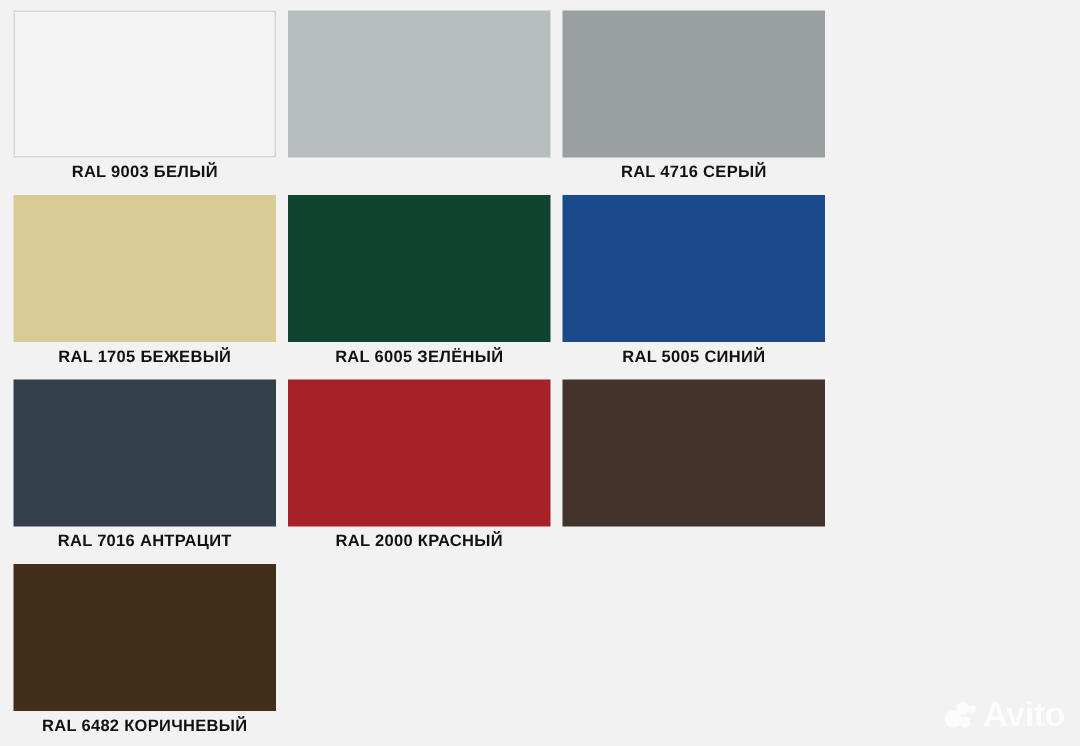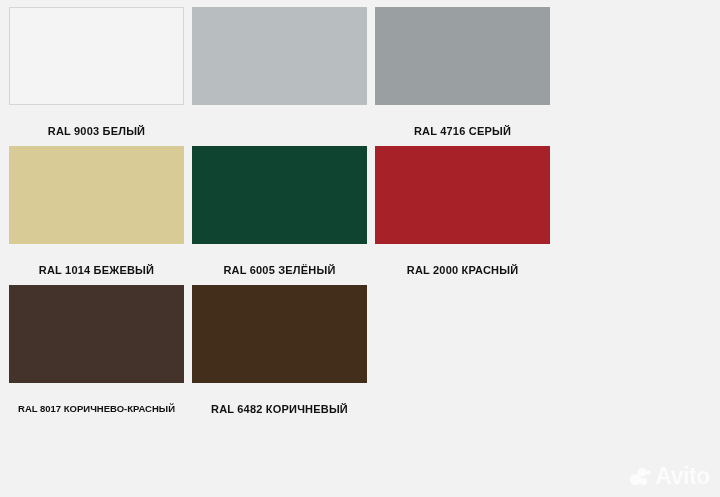--- a/index.html
+++ b/index.html
@@ -23,21 +23,20 @@
     display: flex;
     flex-wrap: wrap;
     align-content: flex-start;
   }
   .cell {
     width: 175px;
     margin: 0 4px 5px 4px;
     display: flex;
     flex-direction: column;
     align-items: stretch;
-    gap: 16px;
   }
   .chip {
     height: 98px;
     width: 100%;
     border: 1px solid #d6d6d6;
     position: relative;
     overflow: hidden;
   }
   .caption {
     text-align: center;
@@ -112,39 +111,46 @@
       <div class="chip" style="background: rgb(184, 189, 192); border-color: transparent;"></div>
     </div>
 
     <div class="cell">
       <div class="chip" style="background: rgb(154, 159, 161); border-color: transparent;"></div>
       <div class="caption">RAL 4716 СЕРЫЙ</div>
     </div>
 
     <div class="cell">
       <div class="chip" style="background: rgb(216, 203, 149); border-color: transparent;"></div>
-      <div class="caption">RAL 1014 БЕЖЕВЫЙ</div>
+      <div class="caption">RAL 1705 БЕЖЕВЫЙ</div>
     </div>
 
     <div class="cell">
       <div class="chip" style="background: rgb(14, 68, 48); border-color: transparent;"></div>
       <div class="caption">RAL 6005 ЗЕЛЁНЫЙ</div>
     </div>
 
+    <div class="cell">
+      <div class="chip" style="background: rgb(26, 74, 140); border-color: transparent;"></div>
+      <div class="caption">RAL 5005 СИНИЙ</div>
+    </div>
 
+    <div class="cell">
+      <div class="chip" style="background: rgb(51, 63, 74); border-color: transparent;"></div>
+      <div class="caption">RAL 7016 АНТРАЦИТ</div>
+    </div>
 
     <div class="cell">
       <div class="chip" style="background: rgb(166, 34, 40); border-color: transparent;"></div>
       <div class="caption">RAL 2000 КРАСНЫЙ</div>
     </div>
 
 
     <div class="cell">
       <div class="chip" style="background: rgb(67, 51, 43); border-color: transparent;"></div>
-      <div class="caption small">RAL 8017 КОРИЧНЕВО-КРАСНЫЙ</div>
     </div>
 
     <div class="cell">
       <div class="chip" style="background: rgb(66, 46, 27); border-color: transparent;"></div>
       <div class="caption">RAL 6482 КОРИЧНЕВЫЙ</div>
     </div>
 
 
   </div>
 

